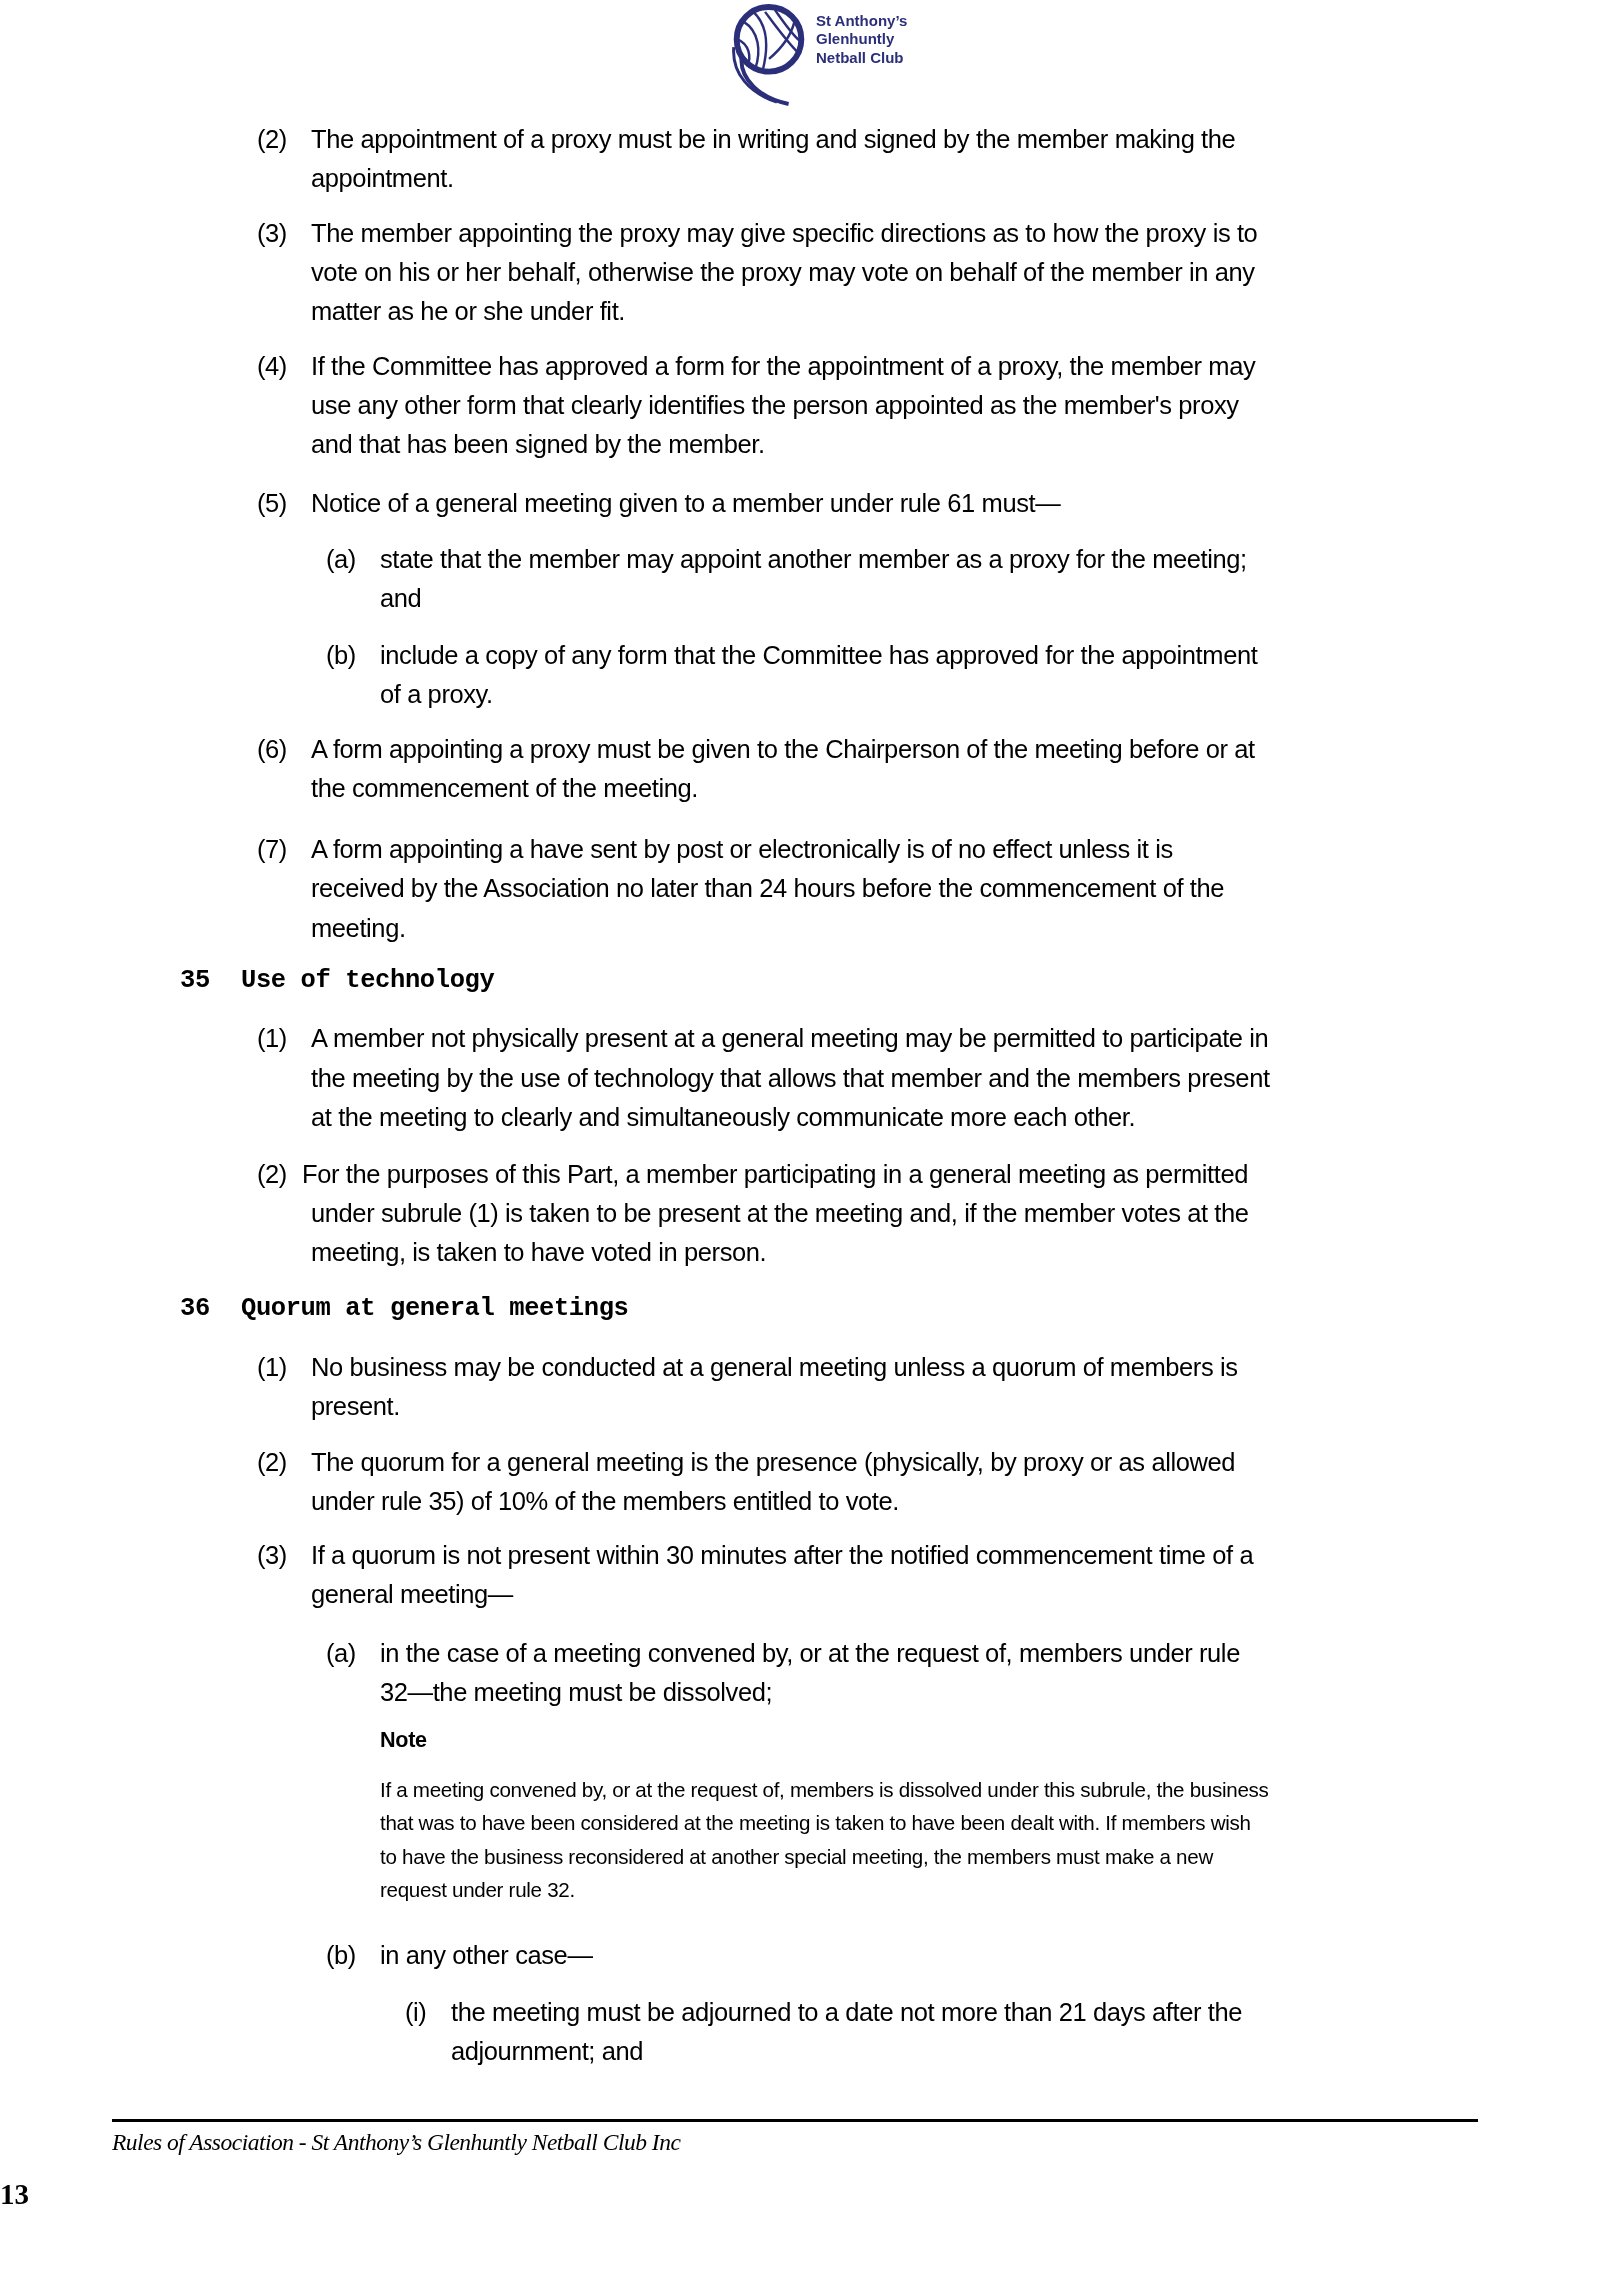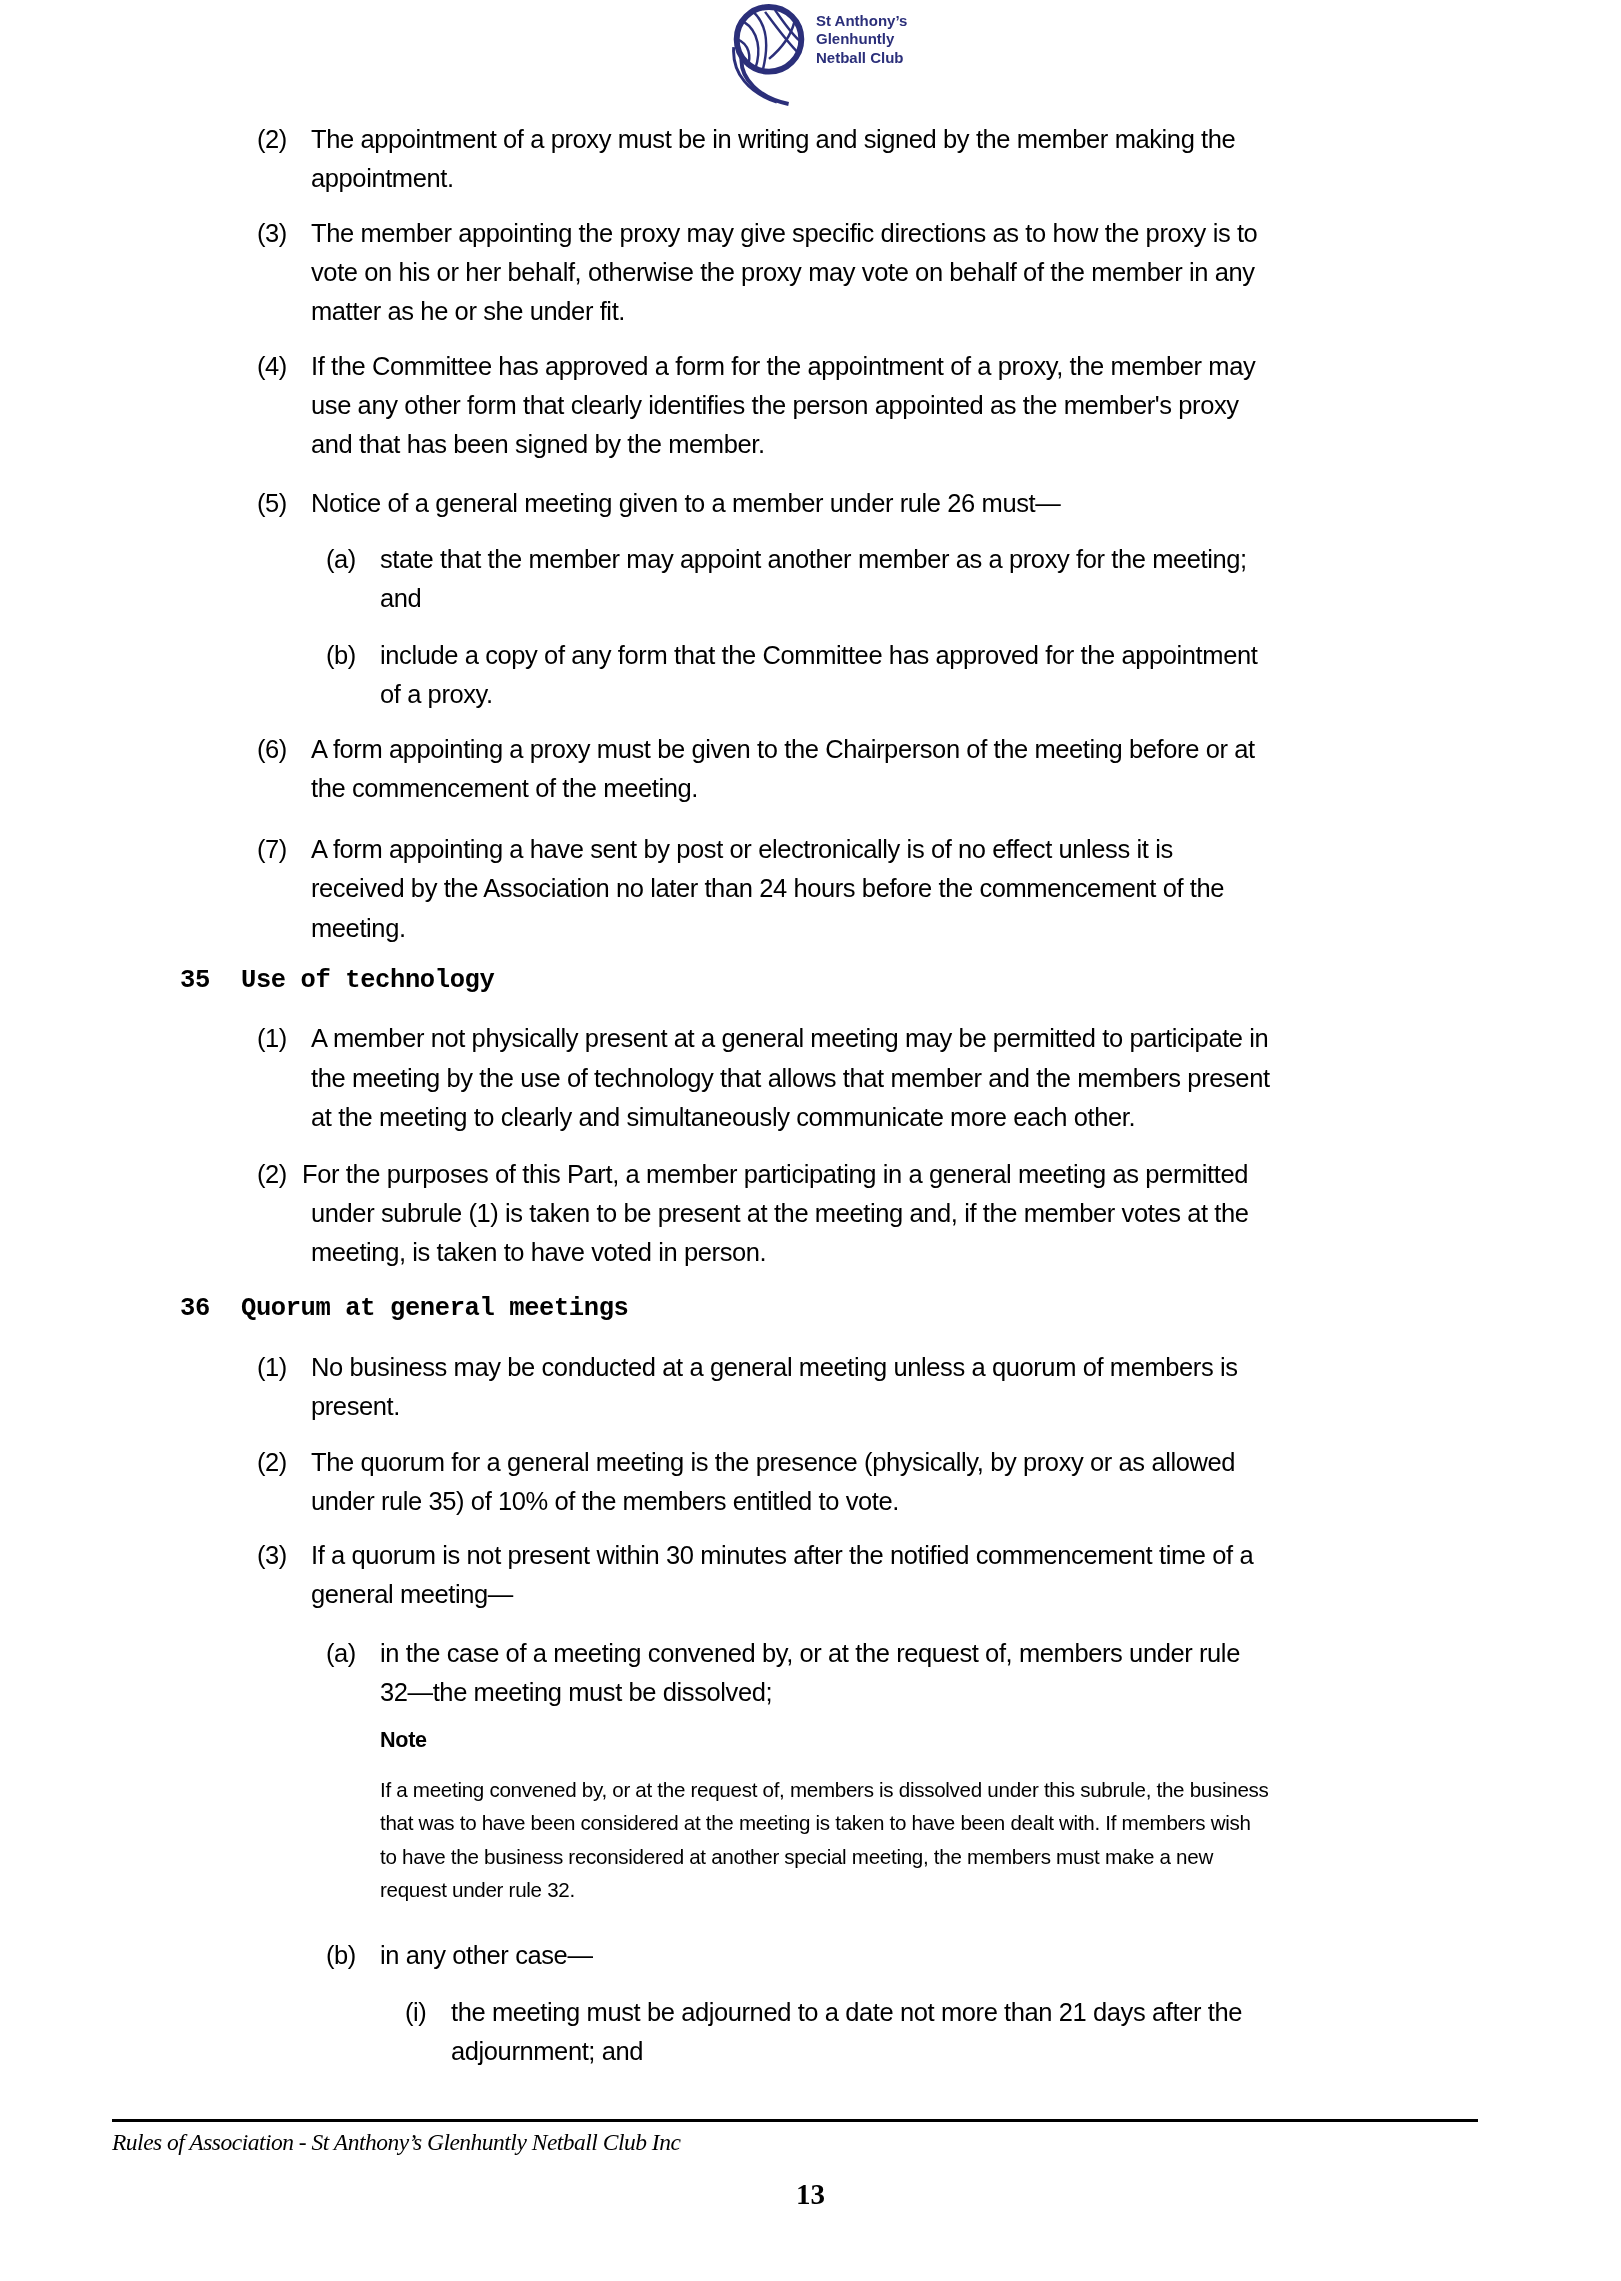--- a/index.html
+++ b/index.html
@@ -10,21 +10,21 @@
   .hd { font-weight: bold; font-family: Liberation Mono, monospace; }
   .note-ln { position: absolute; height: 33px; line-height: 33px; font-size: 20.6px;
              white-space: nowrap; letter-spacing: -0.3px; }
   .note-hd { font-weight: bold; font-size: 21.6px; }
   #logo { position: absolute; left: 720px; top: 0px; width: 225px; height: 108px; }
   #logo-text { position: absolute; left: 816px; top: 11.8px; font-size: 15px; line-height: 18.6px;
                font-weight: bold; color: #2b2f7a; }
   #footer-rule { position: absolute; left: 112px; top: 2119px; width: 1366px; height: 2.9px; background: #000; }
   #footer-text { position: absolute; left: 112px; top: 2129px; font-family: "Liberation Serif", serif;
                  font-style: italic; font-size: 23.5px; letter-spacing: -0.5px; }
-  #page-num { position: absolute; left: 0; width: 1621px; top: 2178px; text-align: center;
+  #page-num { position: absolute; left: 0; width: 1621px; top: 2178px; text-align: left;
               font-family: "Liberation Serif", serif; font-weight: bold; font-size: 29px; }
 </style>
 </head>
 <body>
 
 <div id="logo">
   <svg width="98" height="108" viewBox="0 0 100 110" style="position:absolute;left:0;top:0">
     <g fill="none" stroke="#2b2f7a">
       <circle cx="50" cy="40" r="33" stroke-width="6"></circle>
       <path d="M22 58 C 20 80, 40 100, 70 106" stroke-width="4"></path>
@@ -52,21 +52,21 @@
 <div class="ln" style="left:311px;top:214px">The member appointing the proxy may give specific directions as to how the proxy is to</div>
 <div class="ln" style="left:311px;top:253px">vote on his or her behalf, otherwise the proxy may vote on behalf of the member in any</div>
 <div class="ln" style="left:311px;top:292px">matter as he or she under fit.</div>
 
 <div class="ln" style="left:257px;top:347px">(4)</div>
 <div class="ln" style="left:311px;top:347px">If the Committee has approved a form for the appointment of a proxy, the member may</div>
 <div class="ln" style="left:311px;top:386px">use any other form that clearly identifies the person appointed as the member's proxy</div>
 <div class="ln" style="left:311px;top:425px">and that has been signed by the member.</div>
 
 <div class="ln" style="left:257px;top:484px">(5)</div>
-<div class="ln" style="left:311px;top:484px">Notice of a general meeting given to a member under rule 26 must—</div>
+<div class="ln" style="left:311px;top:484px">Notice of a general meeting given to a member under rule 61 must—</div>
 
 <div class="ln" style="left:326px;top:540px">(a)</div>
 <div class="ln" style="left:380px;top:540px">state that the member may appoint another member as a proxy for the meeting;</div>
 <div class="ln" style="left:380px;top:579px">and</div>
 
 <div class="ln" style="left:326px;top:636px">(b)</div>
 <div class="ln" style="left:380px;top:636px">include a copy of any form that the Committee has approved for the appointment</div>
 <div class="ln" style="left:380px;top:675px">of a proxy.</div>
 
 <div class="ln" style="left:257px;top:730px">(6)</div>

